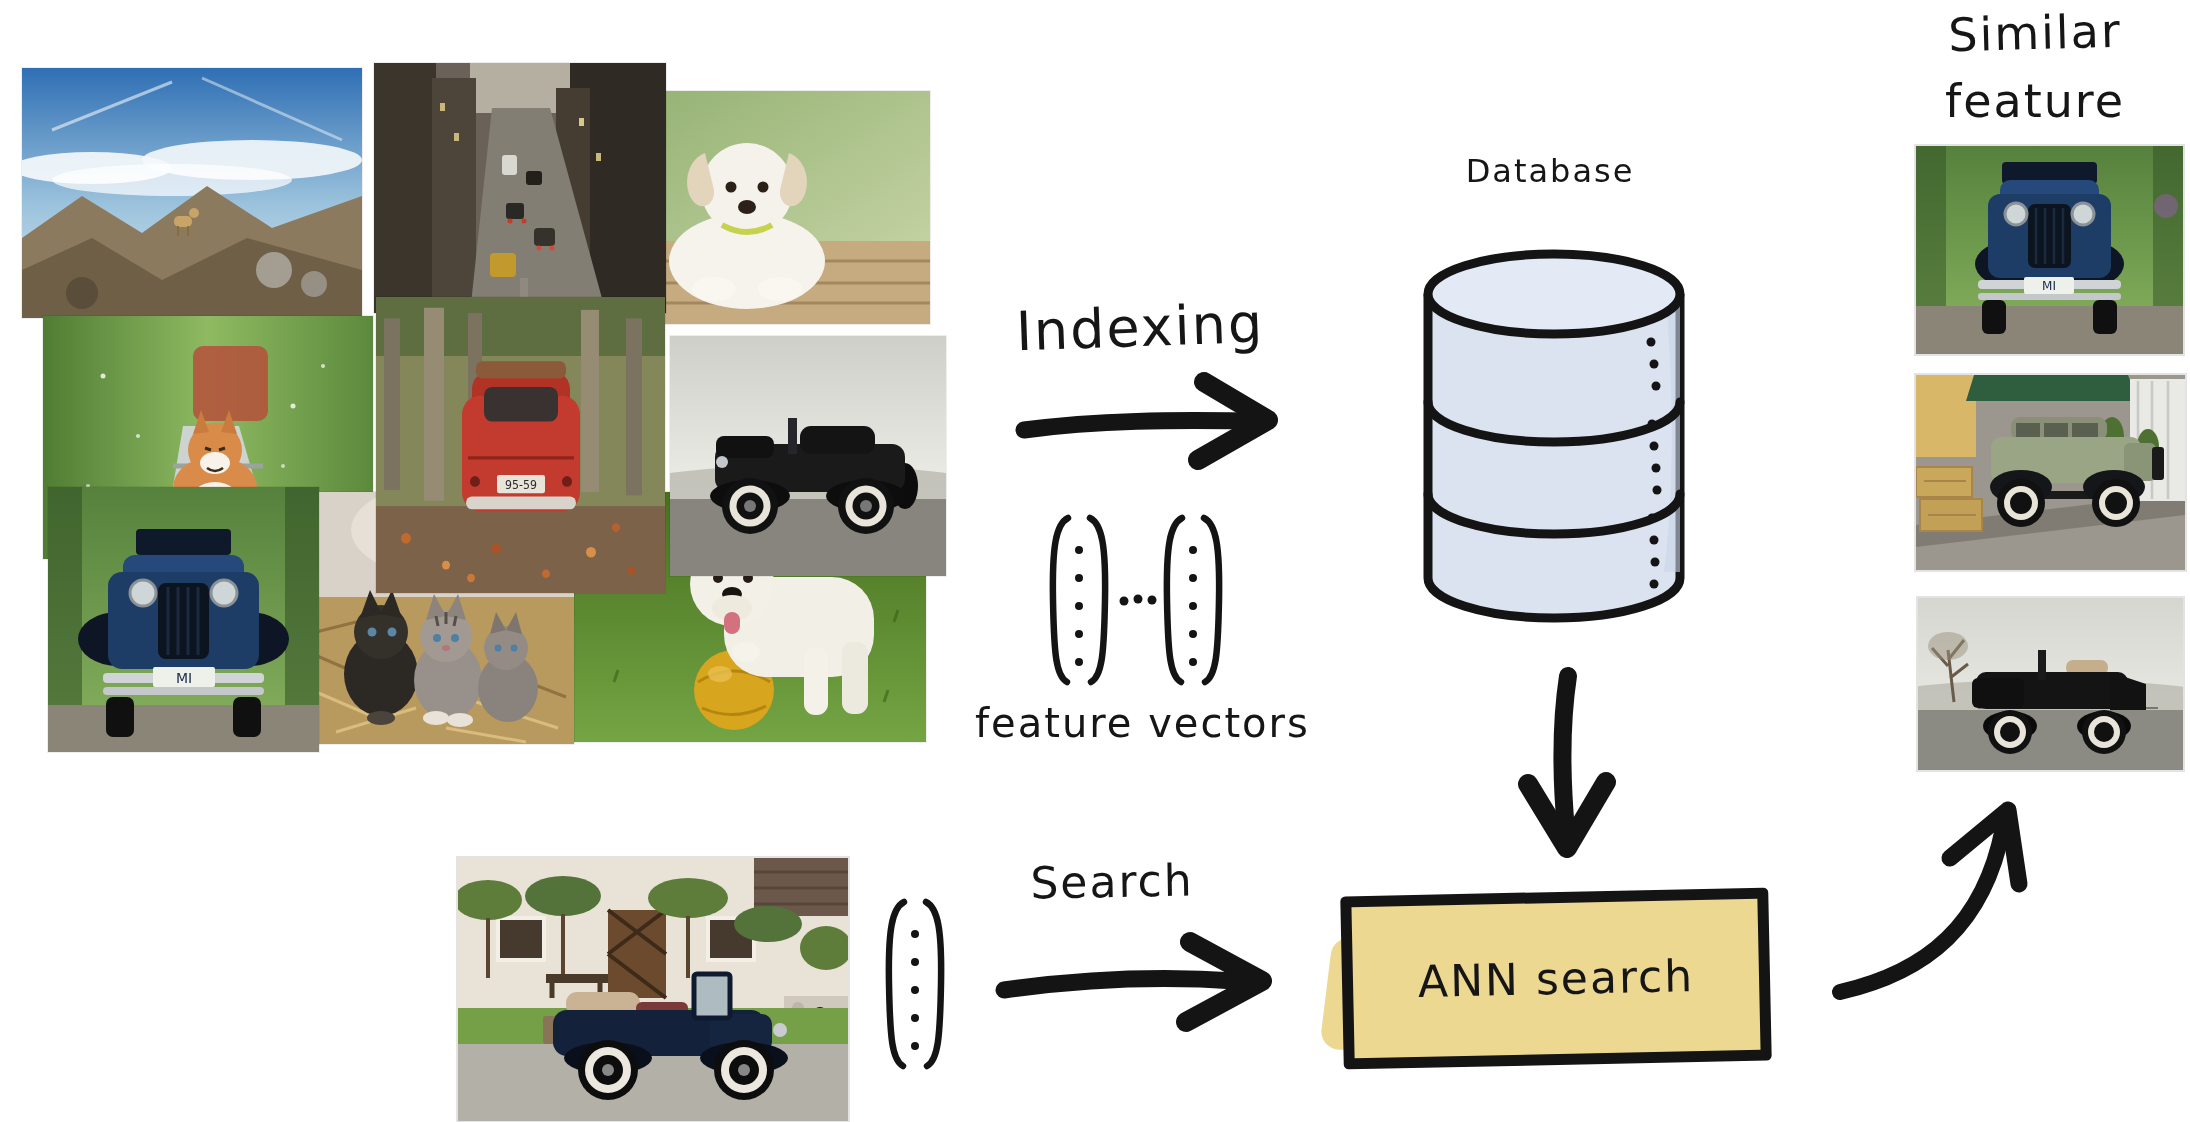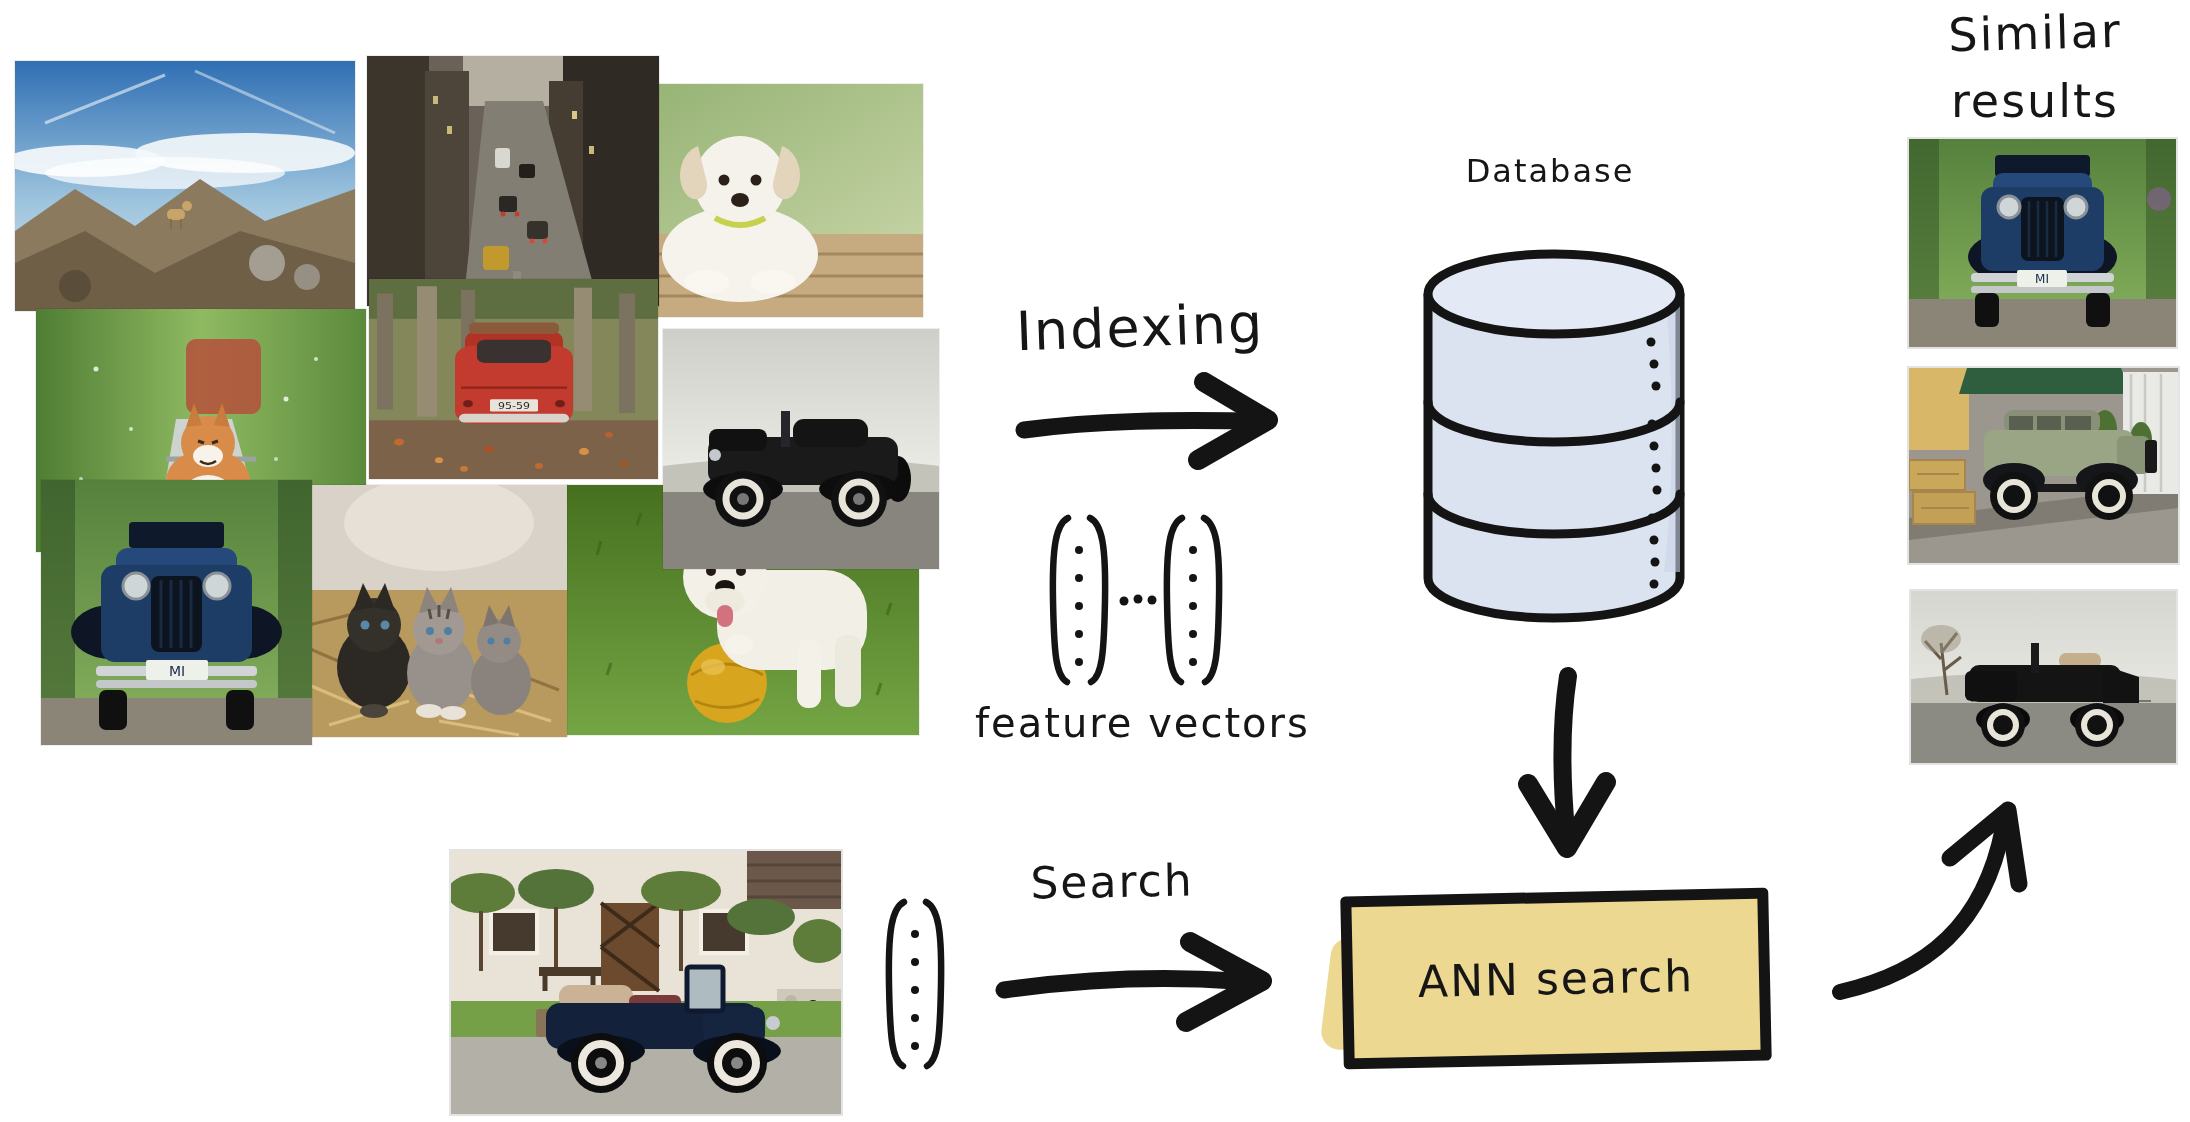--- a/index.html
+++ b/index.html
@@ -1,18 +1,18 @@
 <!DOCTYPE html>
 <html><head>
 <meta charset="utf-8">
 <style>
   html,body{margin:0;padding:0}
   body{width:2190px;height:1122px;position:relative;background:#ffffff;overflow:hidden;
        font-family:"DejaVu Sans",sans-serif;color:#161616}
-  .photo{position:absolute;overflow:hidden;box-shadow:0 0 0 1px rgba(0,0,0,.07);background:#eee;margin:1px}
+  .photo{position:absolute;overflow:hidden;box-shadow:0 0 0 1px rgba(0,0,0,.07);background:#eee;margin:8px}
   .photo svg{display:block;width:100%;height:100%}
   .hand{position:absolute;text-align:center;letter-spacing:2px;color:#161616;white-space:nowrap;z-index:60}
   .overlay{position:absolute;left:0;top:0;z-index:50;pointer-events:none}
   .ann-box{position:absolute;left:1342px;top:892px;width:428px;height:173px;box-sizing:border-box;
            background:#edd892;border:11px solid #141414;border-radius:5px;z-index:40;
            display:flex;align-items:center;justify-content:center;transform:rotate(-1.2deg)}
   .ann-blob{position:absolute;background:#edd892;border-radius:18px;z-index:35}
   .cylinder{position:absolute;left:1418px;top:242px;width:272px;height:386px;z-index:10}
   .result{box-shadow:0 0 0 2px #e3e3e3}
 </style>
@@ -120,21 +120,21 @@
     <ellipse cx="172" cy="147" rx="15" ry="11" fill="#f7f3ea"></ellipse>
     <polygon points="150,118 158,94 166,116" fill="#c97c3e"></polygon>
     <polygon points="194,118 186,94 178,116" fill="#c97c3e"></polygon>
     <path d="M162,132 L168,134 M182,132 L176,134" stroke="#3a2a18" stroke-width="3"></path>
     <path d="M164,152 Q172,158 180,152" stroke="#3a2a18" stroke-width="2.5" fill="none"></path>
     <rect x="152" y="208" width="12" height="14" rx="5" fill="#f2ece0"></rect>
     <rect x="180" y="208" width="12" height="14" rx="5" fill="#f2ece0"></rect>
   </svg>
 </figure>
 
-<figure class="photo" style="left:368px;top:278px;width:289px;height:200px;z-index:3" aria-label="red vintage car from behind on a leaf-covered forest road">
+<figure class="photo" style="left:368px;top:289px;width:289px;height:296px;z-index:3" aria-label="red vintage car from behind on a leaf-covered forest road">
   <svg viewBox="0 0 289 276" preserveAspectRatio="none">
     <rect width="289" height="276" fill="#84875a"></rect>
     <rect x="0" y="0" width="289" height="55" fill="#5e6e40"></rect>
     <rect x="8" y="20" width="16" height="160" fill="#7b735f"></rect>
       <rect x="48" y="10" width="20" height="180" fill="#968c74"></rect>
     <rect x="92" y="15" width="14" height="150" fill="#7b735f"></rect>
       <rect x="205" y="12" width="18" height="170" fill="#968c74"></rect>
     <rect x="250" y="20" width="16" height="165" fill="#7b735f"></rect>
     <rect x="0" y="195" width="289" height="81" fill="#7b6248"></rect>
     <circle cx="30" cy="225" r="5" fill="#c06a30"></circle>
@@ -439,21 +439,21 @@
 
 <div class="hand" style="left:1000px;top:296px;width:280px;font-size:54px;transform:rotate(-2deg)">Indexing</div>
 
 <div class="hand" style="left:975px;top:700px;width:330px;font-size:40px">feature vectors</div>
 
 <div class="hand" style="left:1420px;top:152px;width:260px;font-size:32px">Database</div>
 
 <div class="hand" style="left:1012px;top:856px;width:200px;font-size:44px;transform:rotate(-1deg)">Search</div>
 
 <div class="hand" style="left:1910px;top:6px;width:250px;font-size:46px;transform:rotate(-1.5deg)">Similar</div>
-<div class="hand" style="left:1910px;top:74px;width:250px;font-size:46px">results</div>
+<div class="hand" style="left:1910px;top:74px;width:250px;font-size:46px">feature</div>
 
 <svg class="overlay" width="2190" height="1122" viewBox="0 0 2190 1122">
   <g stroke="#141414" fill="none" stroke-linecap="round" stroke-linejoin="round">
 
     <g>
       <path d="M1024,430 C1100,420 1175,420 1244,421" stroke-width="17"></path>
       <path d="M1204,382 L1268,420 M1198,460 L1268,420" stroke-width="20"></path>
     </g>
 
     <g>

